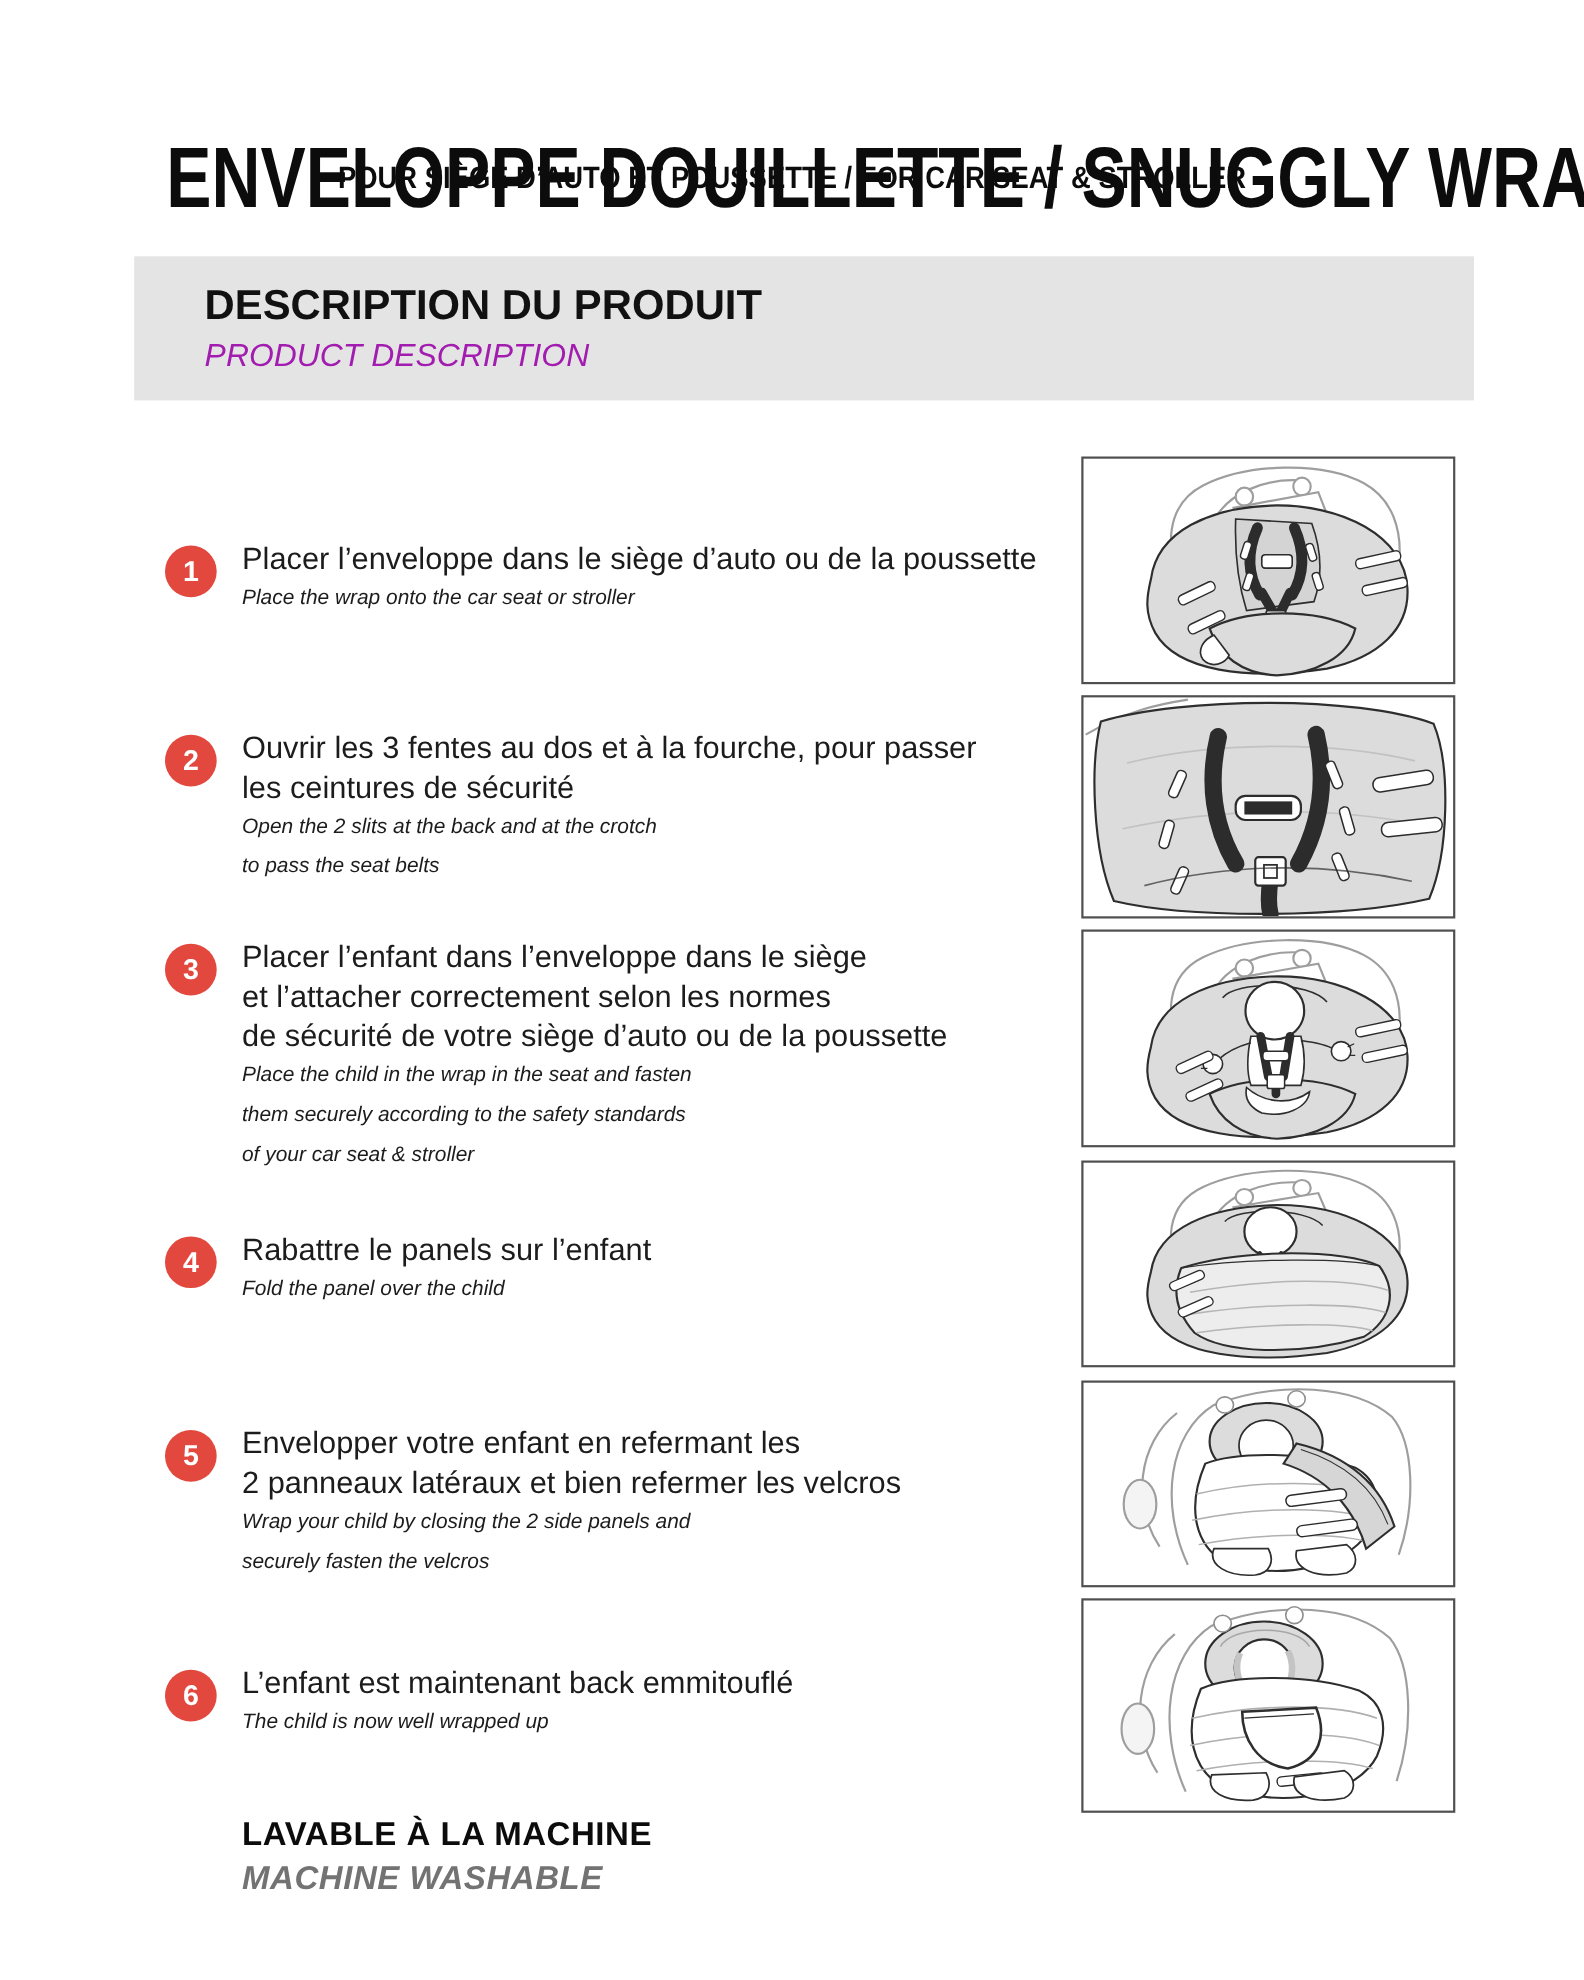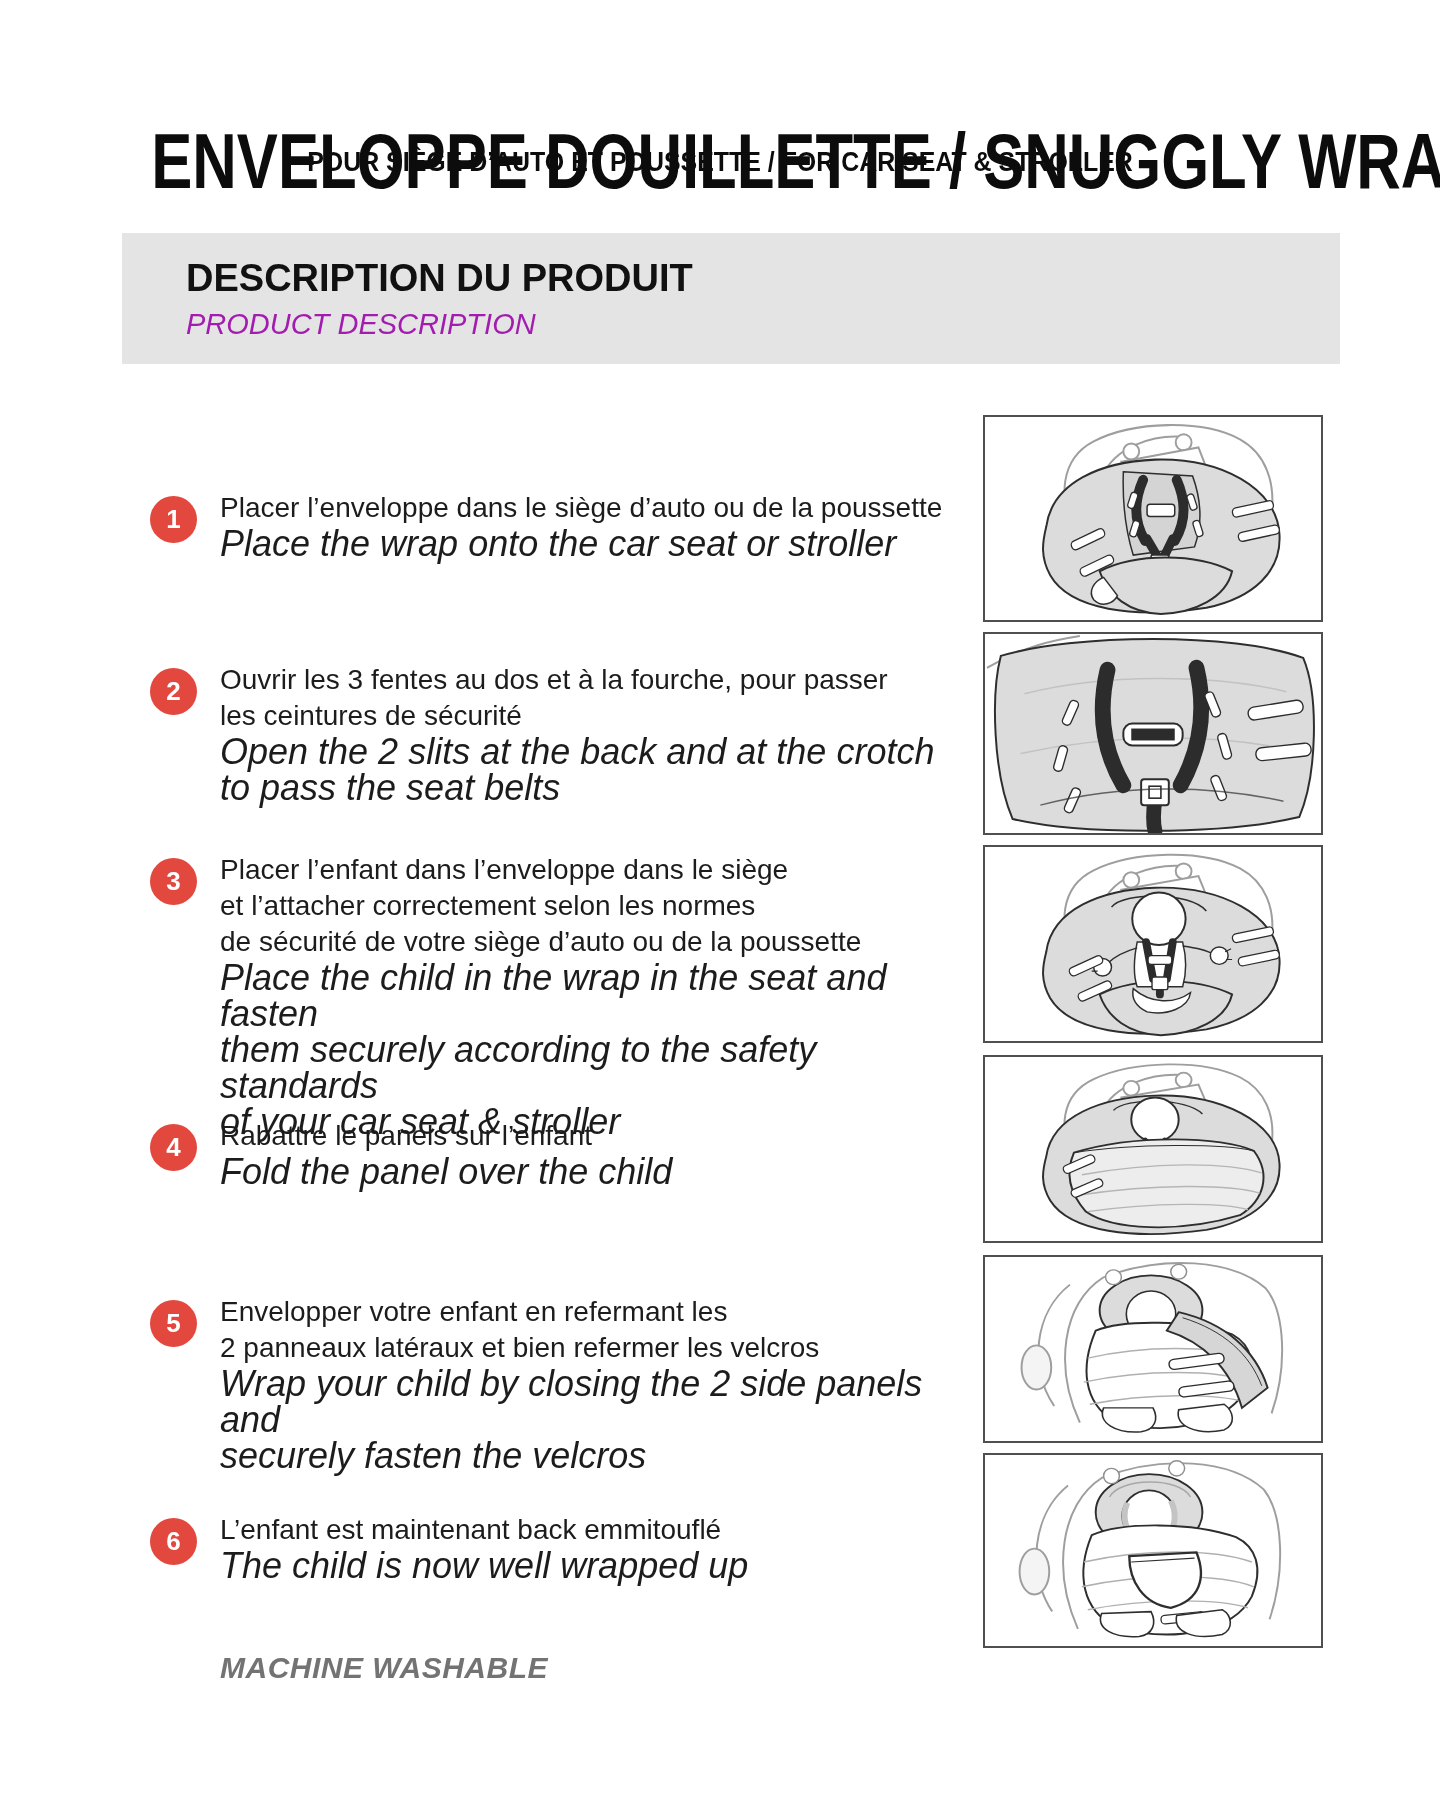--- a/index.html
+++ b/index.html
@@ -38,21 +38,21 @@
   
   .step{position:absolute;left:150px;width:820px;display:flex;}
   .badge{
     flex:0 0 47px;width:47px;height:47px;margin-top:6px;margin-right:23px;
     border-radius:50%;background:var(--step-badge,#e2483e);
     color:#fff;font-size:26px;font-weight:700;
     display:flex;align-items:center;justify-content:center;
   }
   .step-text{flex:1 1 auto;}
   .step-fr{font-size:28px;line-height:36px;font-weight:400;white-space:pre-line;}
-  .step-en{font-size:36px;line-height:36px;font-weight:400;font-style:italic;white-space:pre-line;}
+  .step-en{font-size:19px;line-height:36px;font-weight:400;font-style:italic;white-space:pre-line;}
 
   
   .fig{
     position:absolute;left:983px;width:340px;margin:0;
     border:2px solid var(--illustration-border,#4f4f4f);
     background:#fff;box-sizing:border-box;overflow:hidden;
   }
   .fig svg{display:block;width:100%;height:100%;}
 
   
@@ -315,16 +315,17 @@
       </g>
       <path d="M146 106 L214 102 C224 128 218 152 188 160 C160 156 146 132 146 106 Z" fill="#fff" stroke="#2e2e2e" stroke-width="2.4"></path>
       <path d="M148 112 L212 108" stroke="#2e2e2e" stroke-width="1.2" fill="none"></path>
       <rect x="178" y="166" width="44" height="9" rx="4" fill="#fff" stroke="#2c2c2c" stroke-width="1.3" transform="rotate(-6 200 170)"></rect>
       <path d="M118 166 C112 182 130 192 156 190 C170 188 174 176 168 164 Z" fill="#fff" stroke="#2e2e2e" stroke-width="1.6"></path>
       <path d="M194 168 C190 186 212 194 240 188 C252 182 250 168 240 162 Z" fill="#fff" stroke="#2e2e2e" stroke-width="1.6"></path>
     </svg>
   </figure>
 
   <footer class="footer">
+    <div class="footer-fr">LAVABLE À LA MACHINE</div>
     <div class="footer-en">MACHINE WASHABLE</div>
   </footer>
 
 </div>
 
 </body></html>

